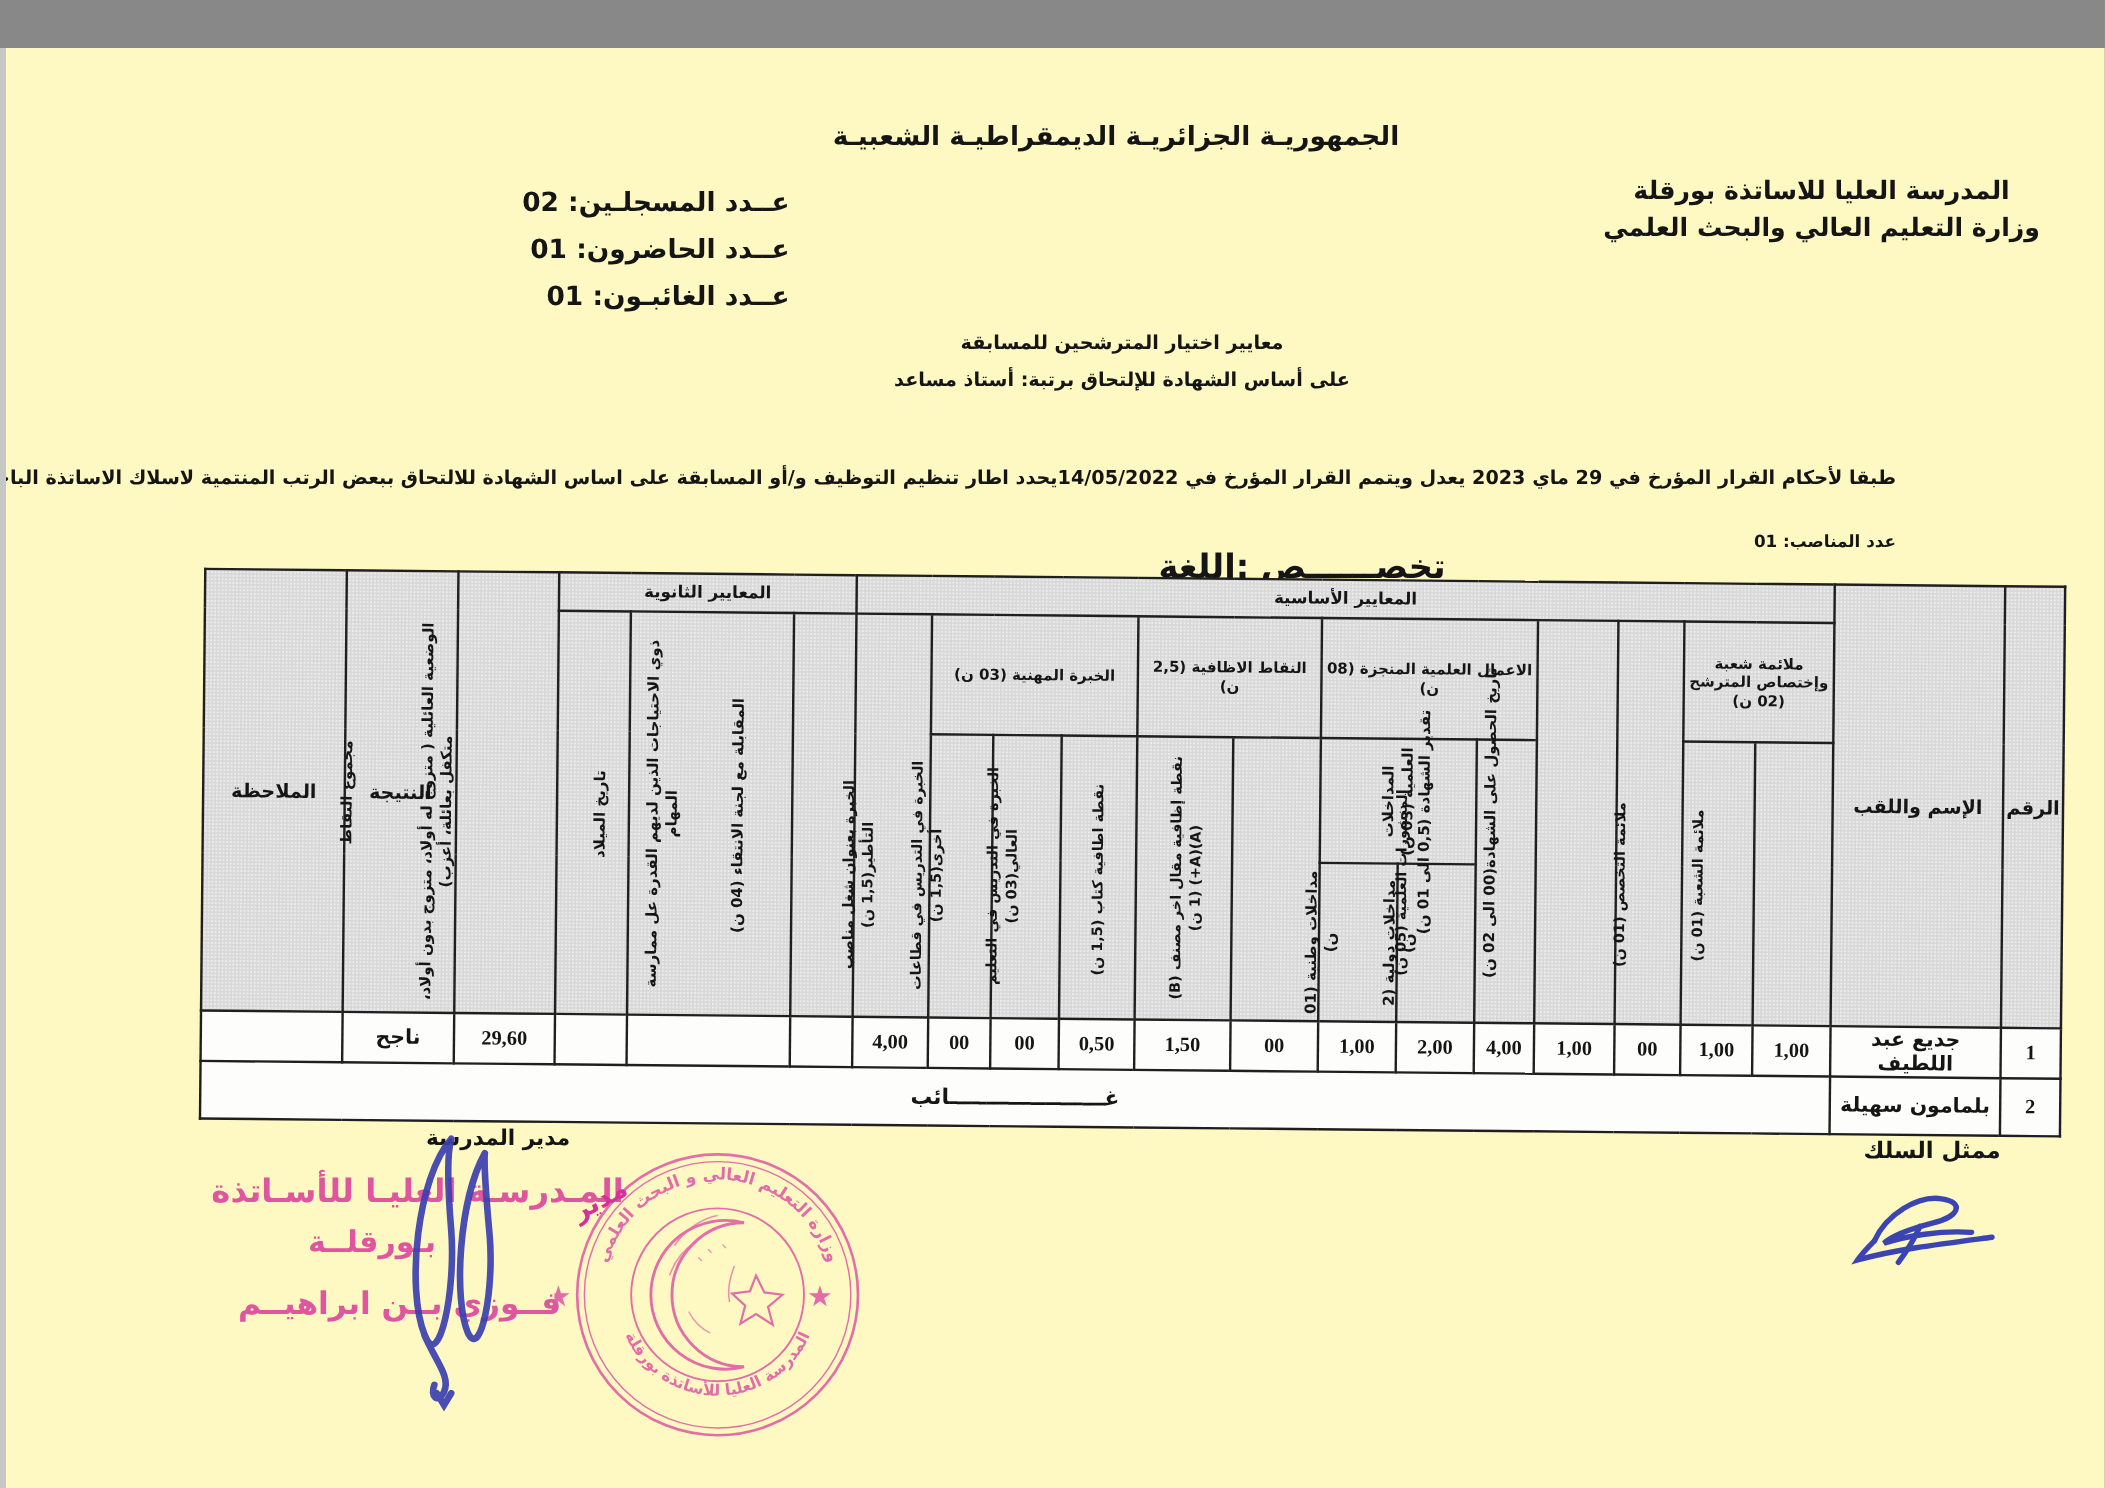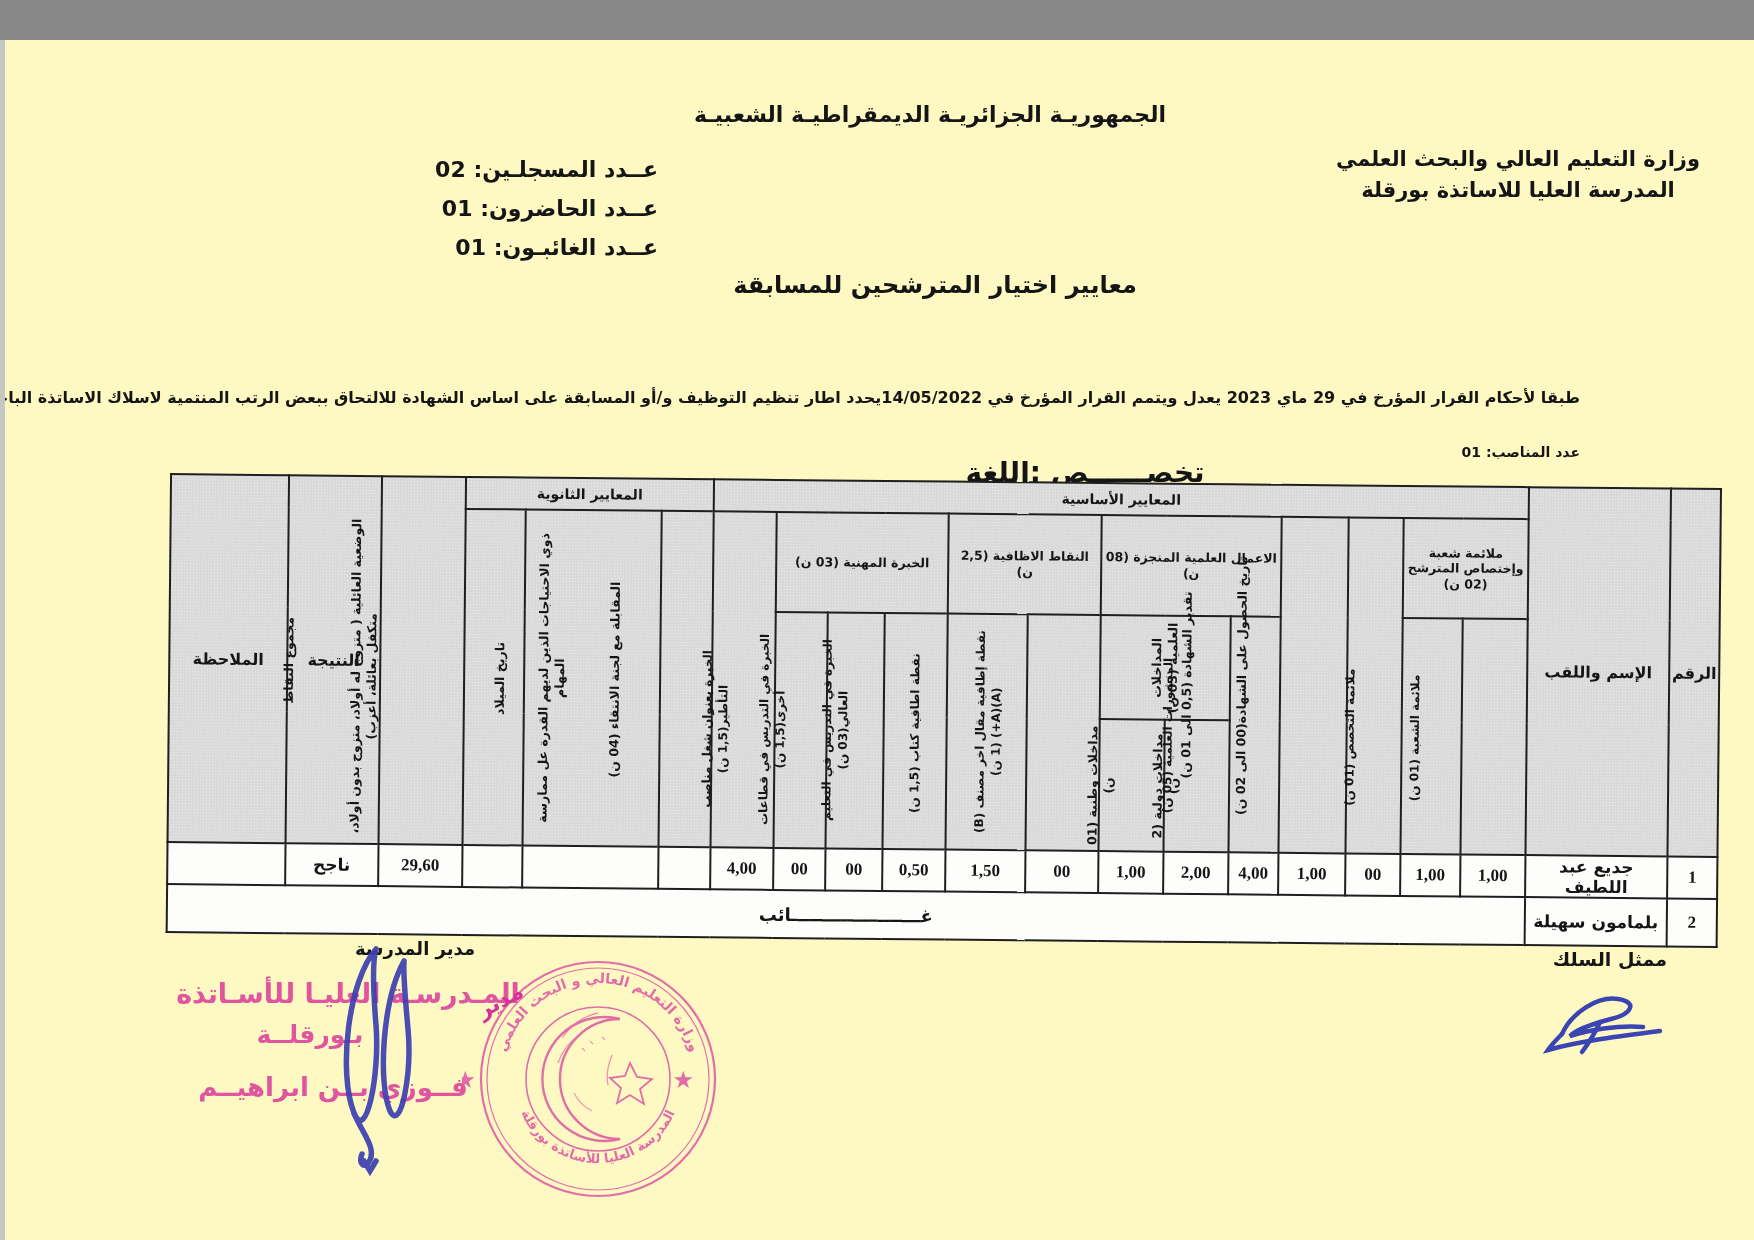--- a/index.html
+++ b/index.html
@@ -5,21 +5,21 @@
   html,body{margin:0;padding:0;background:#888;}
   .sheet{position:relative;width:1754px;height:1240px;background:#fef9c3;overflow:hidden;
          font-family:"DejaVu Sans",sans-serif;direction:rtl;color:#151515;margin-top:40px;}
   .abs{position:absolute;}
   .b{font-weight:bold;}
   .ctr{text-align:center;}
   
   .republic{left:620px;top:62px;width:620px;font-size:22px;letter-spacing:.5px;}
   .ministry{right:54px;top:104px;font-size:21px;line-height:31px;text-align:center;}
   .stats{right:1096px;top:110px;font-size:22px;line-height:39px;text-align:right;white-space:nowrap;}
-  .titleblk{left:605px;top:230px;width:660px;font-size:24px;line-height:31px;}
+  .titleblk{left:605px;top:230px;width:660px;font-size:16px;line-height:31px;}
   .decree{right:174px;top:348px;font-size:16px;white-space:nowrap;}
   .posts{left:1400px;top:404px;width:180px;font-size:14px;text-align:right;}
   .spec{left:930px;top:416px;width:310px;font-size:28px;}
   
   .tblwrap{position:absolute;right:32px;top:448px;width:1550px;transform:rotate(.55deg);transform-origin:top right;}
   table{border-collapse:collapse;table-layout:fixed;width:1550px;direction:rtl;}
   td{border:2px solid #1f1f1f;padding:0;text-align:center;vertical-align:middle;overflow:visible;}
   td.h{background-color:#d9d9d9;
        background-image:radial-gradient(rgba(255,255,255,.55) .5px, transparent .9px);
        background-size:3px 3px;font-weight:bold;}
@@ -52,32 +52,33 @@
   .blackmark{left:1040px;top:1227px;width:66px;height:13px;background:#0b0b0b;border-radius:3px;}
 </style>
 </head>
 <body>
 
 <div class="sheet">
 
   <div class="abs republic b ctr">الجمهوريـة الجزائريـة الديمقراطيـة الشعبيـة</div>
 
   <div class="abs ministry b">
+    <div>المدرسة العليا للاساتذة بورقلة</div>
     <div>وزارة التعليم العالي والبحث العلمي</div>
-    <div>المدرسة العليا للاساتذة بورقلة</div>
   </div>
 
   <div class="abs stats b">
     <div><span>عــدد المسجلـين:</span> <span>02</span></div>
     <div><span>عــدد الحاضرون:</span> <span>01</span></div>
     <div><span>عــدد الغائبـون:</span> <span>01</span></div>
   </div>
 
   <div class="abs titleblk b ctr">
     <div>معايير اختيار المترشحين للمسابقة</div>
+    <div>على أساس الشهادة للإلتحاق برتبة: أستاذ مساعد</div>
   </div>
 
   <div class="abs decree b">طبقا لأحكام القرار المؤرخ في 29 ماي 2023 يعدل ويتمم القرار المؤرخ في 14/05/2022يحدد اطار تنظيم التوظيف و/أو المسابقة على اساس الشهادة للالتحاق ببعض الرتب المنتمية لاسلاك الاساتذة الباحثين</div>
   <div class="abs posts b">عدد المناصب: 01</div>
   <div class="abs spec b ctr">تخصــــــص :اللغة الانجليزية</div>
 
   <div class="tblwrap">
     <table>
       <colgroup>
         <col style="width:50px">

